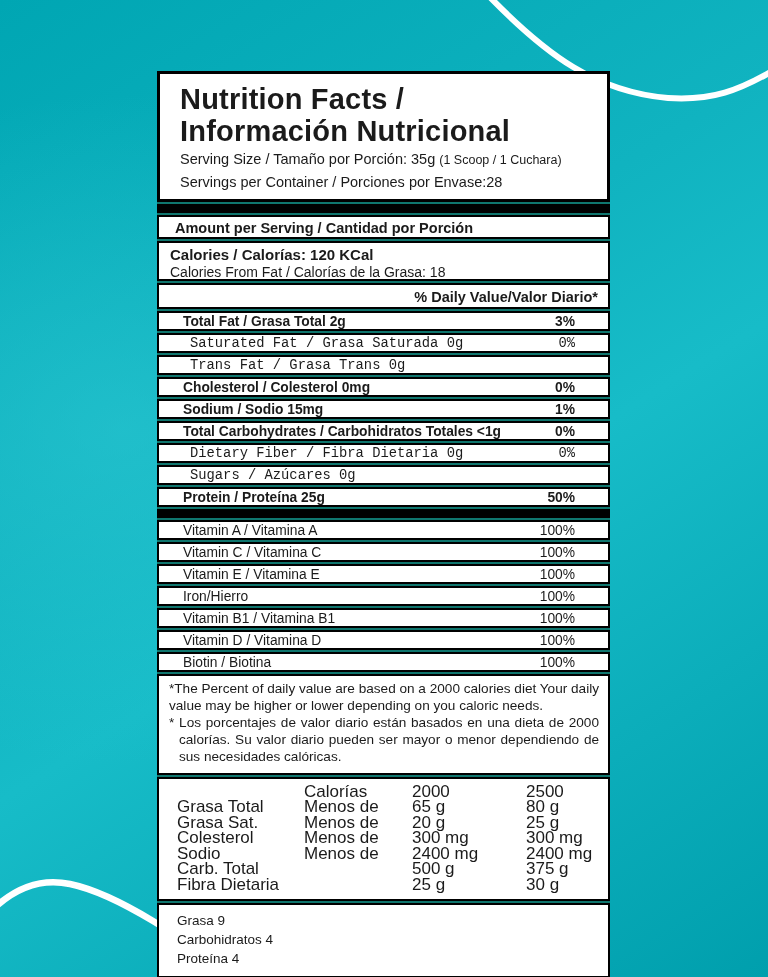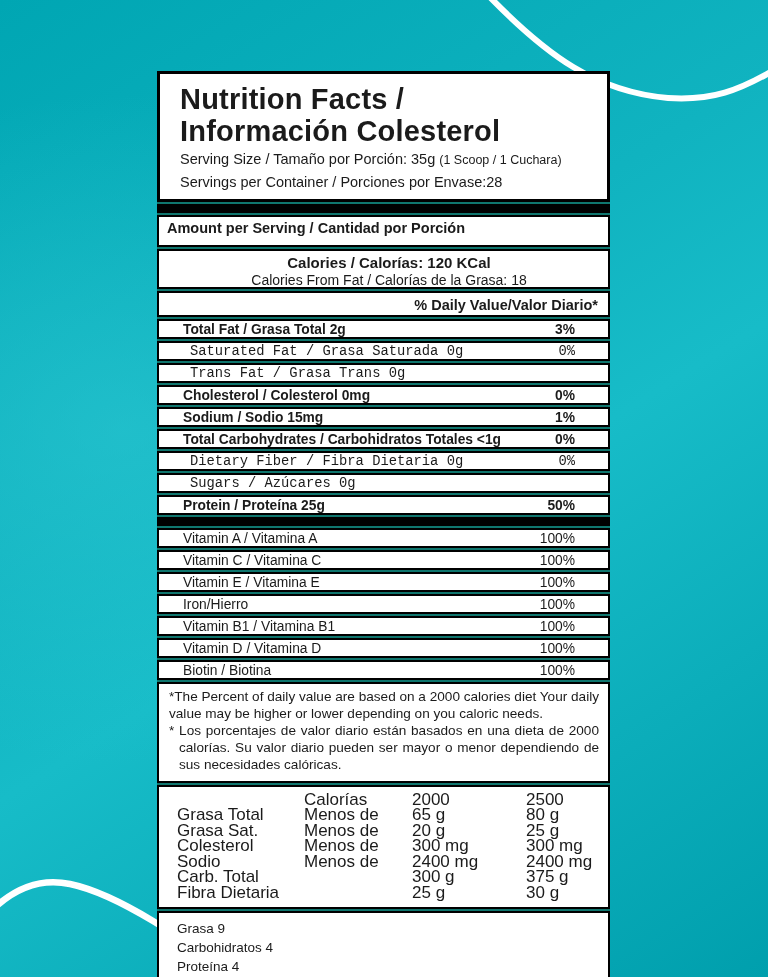--- a/index.html
+++ b/index.html
@@ -27,22 +27,22 @@
     margin-bottom: 2px;
     width: 100%;
   }
   .thickbar { height: 9px; background: #000; margin-bottom: 2px; }
 
   .header-box { border-width: 3px; padding: 9px 12px 7px 20px; }
   .title-line { font-size: 29px; font-weight: bold; line-height: 32px; letter-spacing: 0.2px; }
   .serving-line { font-size: 14.5px; line-height: 19px; margin-top: 3px; }
   .serving-detail { font-size: 12.5px; }
 
-  .amount-box { height: 32px; padding: 2px 0 0 8px; font-weight: bold; font-size: 14.5px; line-height: 18px; }
-  .calories-box { height: 40px; padding: 2px 0 0 11px; text-align: center; }
+  .amount-box { height: 24px; padding: 2px 0 0 16px; font-weight: bold; font-size: 14.5px; line-height: 18px; }
+  .calories-box { height: 40px; padding: 2px 0 0 11px; }
   .cal-line1 { font-weight: bold; font-size: 15px; line-height: 19px; }
   .cal-line2 { font-size: 14px; line-height: 17px; }
   .dv-box { height: 26px; padding: 3px 10px 0 16px; text-align: right; font-weight: bold; font-size: 14.5px; line-height: 19px; }
 
   .row { height: 20px; display: flex; justify-content: space-between; align-items: center; padding-left: 24px; font-size: 13.8px; }
   .row .pct { margin-right: 33px; }
   .row.bold { font-weight: bold; }
   .row.indent { padding-left: 31px; font-family: Liberation Mono, monospace; }
   .vit { height: 20px; }
 
@@ -61,21 +61,21 @@
 
 <svg class="deco" viewBox="0 0 768 977" aria-hidden="true">
   <path d="M 483 -10 C 548 58, 598 92, 668 98 C 712 101, 740 90, 774 70" fill="none" stroke="#ffffff" stroke-width="6" stroke-linecap="round"></path>
   <path d="M -10 912 C 16 886, 42 878, 70 884 C 118 894, 180 936, 260 994" fill="none" stroke="#ffffff" stroke-width="6.5" stroke-linecap="round"></path>
 </svg>
 
 <div class="nf-label">
 
   <div class="lbox header-box">
     <div class="title-line">Nutrition Facts /</div>
-    <div class="title-line">Información Colesterol</div>
+    <div class="title-line">Información Nutricional</div>
     <div class="serving-line">
       <span>Serving Size / Tamaño por Porción: 35g</span>
       <span class="serving-detail">(1 Scoop / 1 Cuchara)</span>
     </div>
     <div class="serving-line">Servings per Container / Porciones por Envase:28</div>
   </div>
 
   <div class="thickbar"></div>
 
   <div class="lbox amount-box">Amount per Serving / Cantidad por Porción</div>
@@ -187,21 +187,21 @@
     </div>
     <div class="trow">
       <span>Sodio</span>
       <span>Menos de</span>
       <span>2400 mg</span>
       <span>2400 mg</span>
     </div>
     <div class="trow">
       <span>Carb. Total</span>
       <span></span>
-      <span>300 g</span>
+      <span>500 g</span>
       <span>375 g</span>
     </div>
     <div class="trow">
       <span>Fibra Dietaria</span>
       <span></span>
       <span>25 g</span>
       <span>30 g</span>
     </div>
   </div>
 

